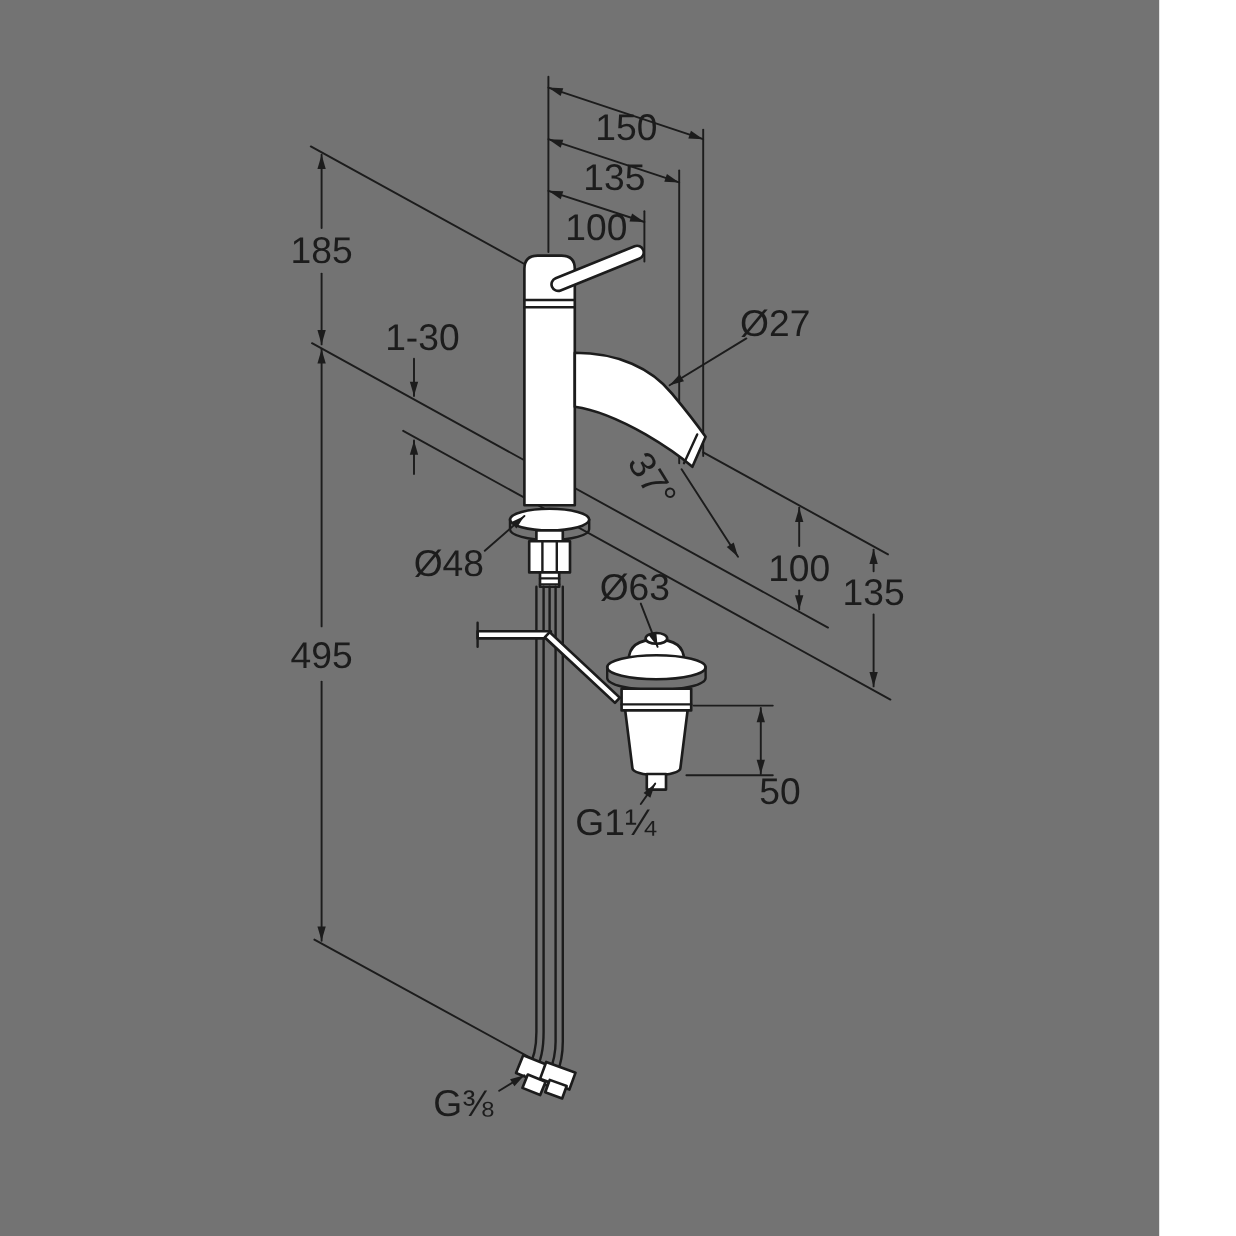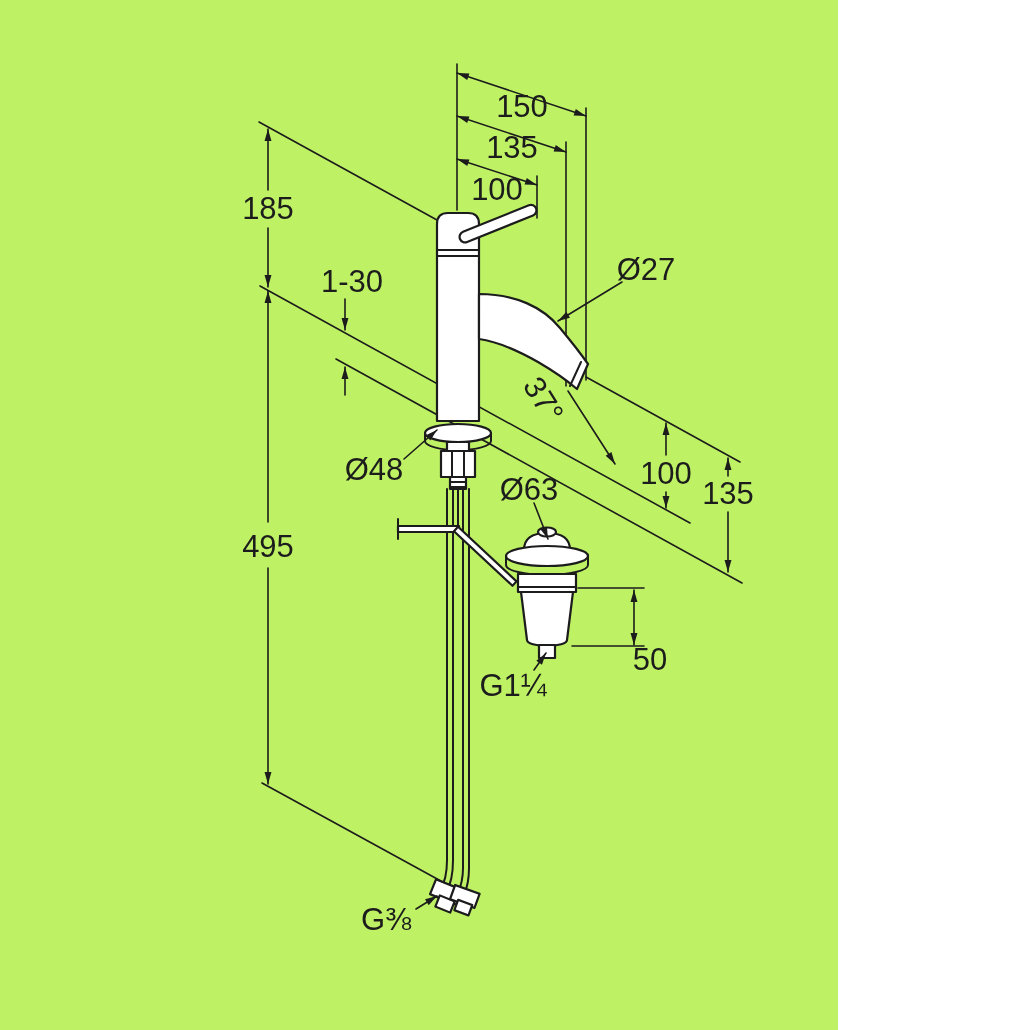--- a/index.html
+++ b/index.html
@@ -1,16 +1,16 @@
 <!DOCTYPE html>
 <html><head>
 <meta charset="utf-8">
 <style>
   html,body{margin:0;padding:0;background:#ffffff;}
-  .stage{position:relative;width:838px;height:1030px;background:#bef264;overflow:hidden;
+  .stage{position:relative;width:966px;height:1030px;background:#737373;overflow:hidden;
          font-family:"Liberation Sans", sans-serif;}
   svg{display:block}
   .cons{stroke:#1c1c1c;stroke-width:1.6;fill:none;stroke-linecap:round;}
   .dim{stroke:#1c1c1c;stroke-width:1.6;fill:none;stroke-linecap:round;}
   .shape{stroke:#1c1c1c;stroke-width:2.2;fill:#ffffff;stroke-linejoin:round;}
   .detail{stroke:#1c1c1c;stroke-width:2;fill:none;stroke-linecap:round;}
   .lbl{font-family:"Liberation Sans", sans-serif;font-size:31px;fill:#1c1c1c;}
 </style>
 </head>
 <body>

